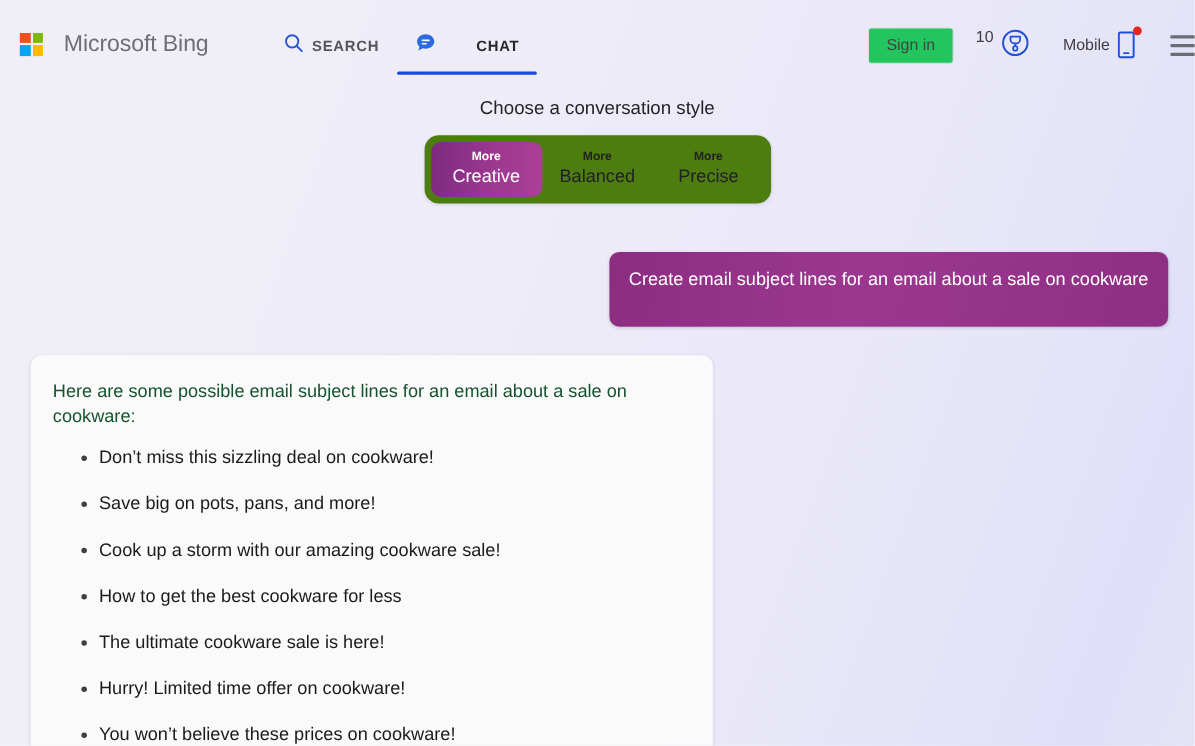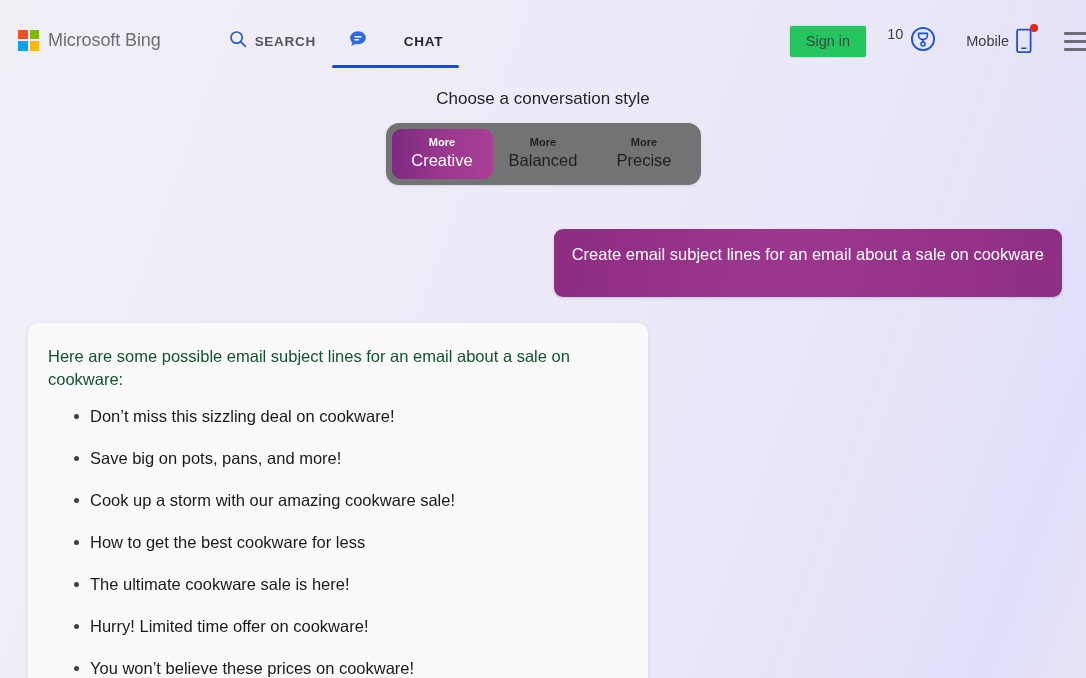--- a/index.html
+++ b/index.html
@@ -46,24 +46,25 @@
     grid-template-rows: 1fr 1fr;
     gap: 2px;
   }
   .ms-logo i { display: block; }
   .ms-sq-1 { background: #f25022; }
   .ms-sq-2 { background: #7fba00; }
   .ms-sq-3 { background: #00a4ef; }
   .ms-sq-4 { background: #ffb900; }
 
   .brand-name {
-    font-size: 18px;
+    font-size: 21px;
     color: #6e6e73;
     letter-spacing: -0.1px;
     white-space: nowrap;
+    margin-left: 10px;
   }
 
   
   .nav-tabs {
     display: flex;
     align-items: stretch;
     height: 82px;
     margin-left: 52px;
   }
 
@@ -180,21 +181,21 @@
 
   .style-heading {
     font-size: 17px;
     color: #232326;
     margin-bottom: 14px;
   }
 
   .style-toggle {
     display: inline-flex;
     align-items: center;
-    background: #737373;
+    background: #4d7c0f;
     border-radius: 13px;
     padding: 6px;
     gap: 0;
     box-shadow: 0 1px 3px rgba(40,30,70,0.10);
   }
 
   .style-opt {
     width: 101px;
     padding: 7px 4px 9px;
     border-radius: 9px;

